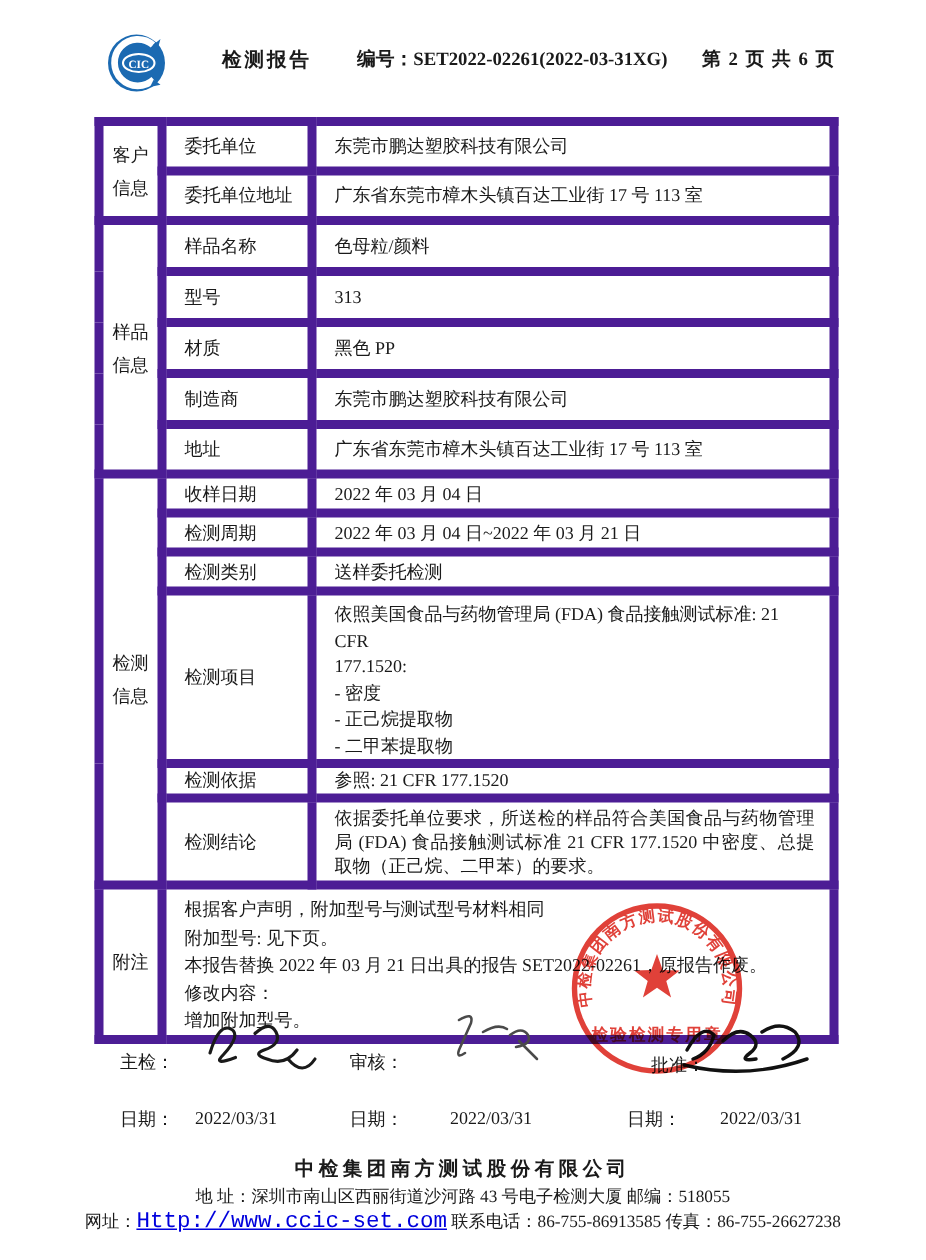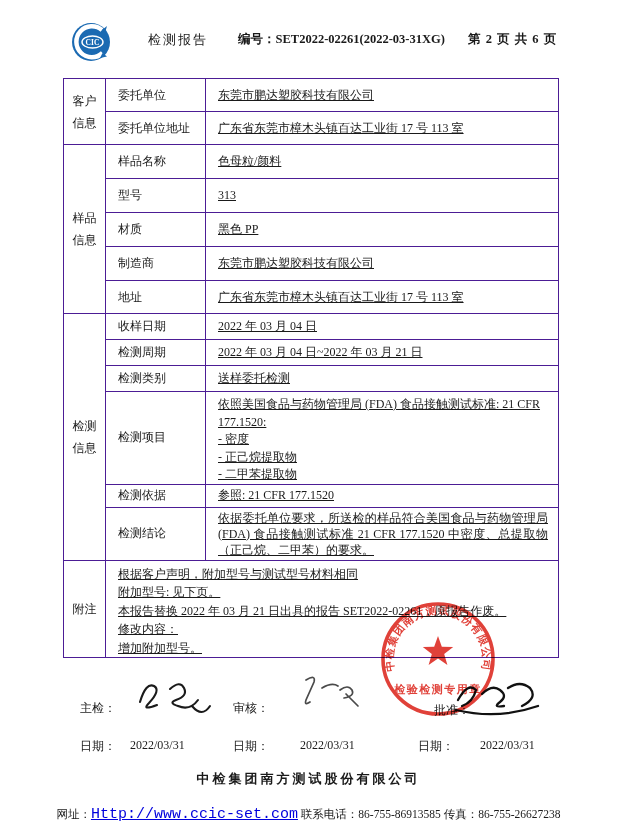--- a/index.html
+++ b/index.html
@@ -2,30 +2,30 @@
 <html><head>
 <meta charset="utf-8">
 <style>
   * { margin: 0; padding: 0; box-sizing: border-box; }
   html, body { background: #ffffff; }
   body { font-family: "Liberation Serif", "DejaVu Serif", serif; color: #1a1a1a; }
   .page { position: relative; width: 617px; height: 840px; background: #ffffff; overflow: hidden; }
 
   
   .logo { position: absolute; left: 66px; top: 17px; width: 50px; height: 50px; }
-  .hdr-title { position: absolute; left: 148px; top: 31px; font-size: 13px; font-weight: normal; letter-spacing: 2px; text-align: right; }
+  .hdr-title { position: absolute; left: 148px; top: 31px; font-size: 13px; font-weight: bold; letter-spacing: 2px; text-align: right; }
   .hdr-no { position: absolute; left: 238px; top: 31px; font-size: 12.5px; font-weight: bold; }
   .hdr-page { position: absolute; left: 468px; top: 31px; font-size: 12.5px; font-weight: bold; letter-spacing: 1px; }
 
   
   table.report { position: absolute; left: 63px; top: 78px; width: 496px; border-collapse: collapse; table-layout: fixed; }
-  table.report td { border: 1px solid #4c1d95; font-size: 12px; vertical-align: middle; }
+  table.report td { border: 6px solid #4c1d95; font-size: 12px; vertical-align: middle; }
   td.sec { width: 42px; text-align: center; white-space: pre-line; line-height: 22px; }
   td.fld { width: 100px; padding-left: 12px; }
-  td.val { padding-left: 12px; padding-right: 10px; text-decoration: underline; }
+  td.val { padding-left: 12px; padding-right: 10px; }
   td.multi { white-space: pre-line; vertical-align: top; padding-top: 4px; line-height: 17.5px; }
   td.concl { line-height: 16px; text-align: justify; padding-top: 2px; padding-bottom: 2px; }
   td.note { white-space: pre-line; vertical-align: top; padding-top: 4px; line-height: 18.5px; }
   tr.r33 { height: 33px; } tr.r34 { height: 34px; } tr.r26 { height: 26px; }
   tr.r88 { height: 88px; } tr.r23 { height: 23px; } tr.r49 { height: 49px; } tr.r93 { height: 93px; }
 
   
   .sig-label { position: absolute; font-size: 12px; }
   .sig-date-val { position: absolute; font-size: 12px; }
   .sig-svg { position: absolute; }
@@ -176,15 +176,16 @@
       <path id="ring-arc" d="M -43.5 12 A 45.1 45.1 0 1 1 43.5 12"></path>
     </defs>
     <text fill="#dd2c23" font-size="10.8" font-weight="bold" letter-spacing="1" font-family="Liberation Serif, serif">
       <textPath href="#ring-arc" startOffset="50%" text-anchor="middle">中检集团南方测试股份有限公司</textPath>
     </text>
     <path fill="#dd2c23" d="M 0 -23 L 3.82 -12.26 L 15.2 -11.94 L 6.18 -4.99 L 9.4 5.94 L 0 -0.5 L -9.4 5.94 L -6.18 -4.99 L -15.2 -11.94 L -3.82 -12.26 Z"></path>
     <text x="0" y="34" text-anchor="middle" fill="#dd2c23" font-size="11" font-weight="bold" letter-spacing="1.5" font-family="Liberation Serif, serif">检验检测专用章</text>
   </svg>
 
   <div class="foot foot-company">中检集团南方测试股份有限公司</div>
+  <div class="foot foot-addr">地  址：深圳市南山区西丽街道沙河路 43 号电子检测大厦   邮编：518055</div>
   <div class="foot foot-web"><span>网址：</span><span class="url">Http://www.ccic-set.com</span><span> 联系电话：86-755-86913585 传真：86-755-26627238</span></div>
 
 </div>
 
 </body></html>

